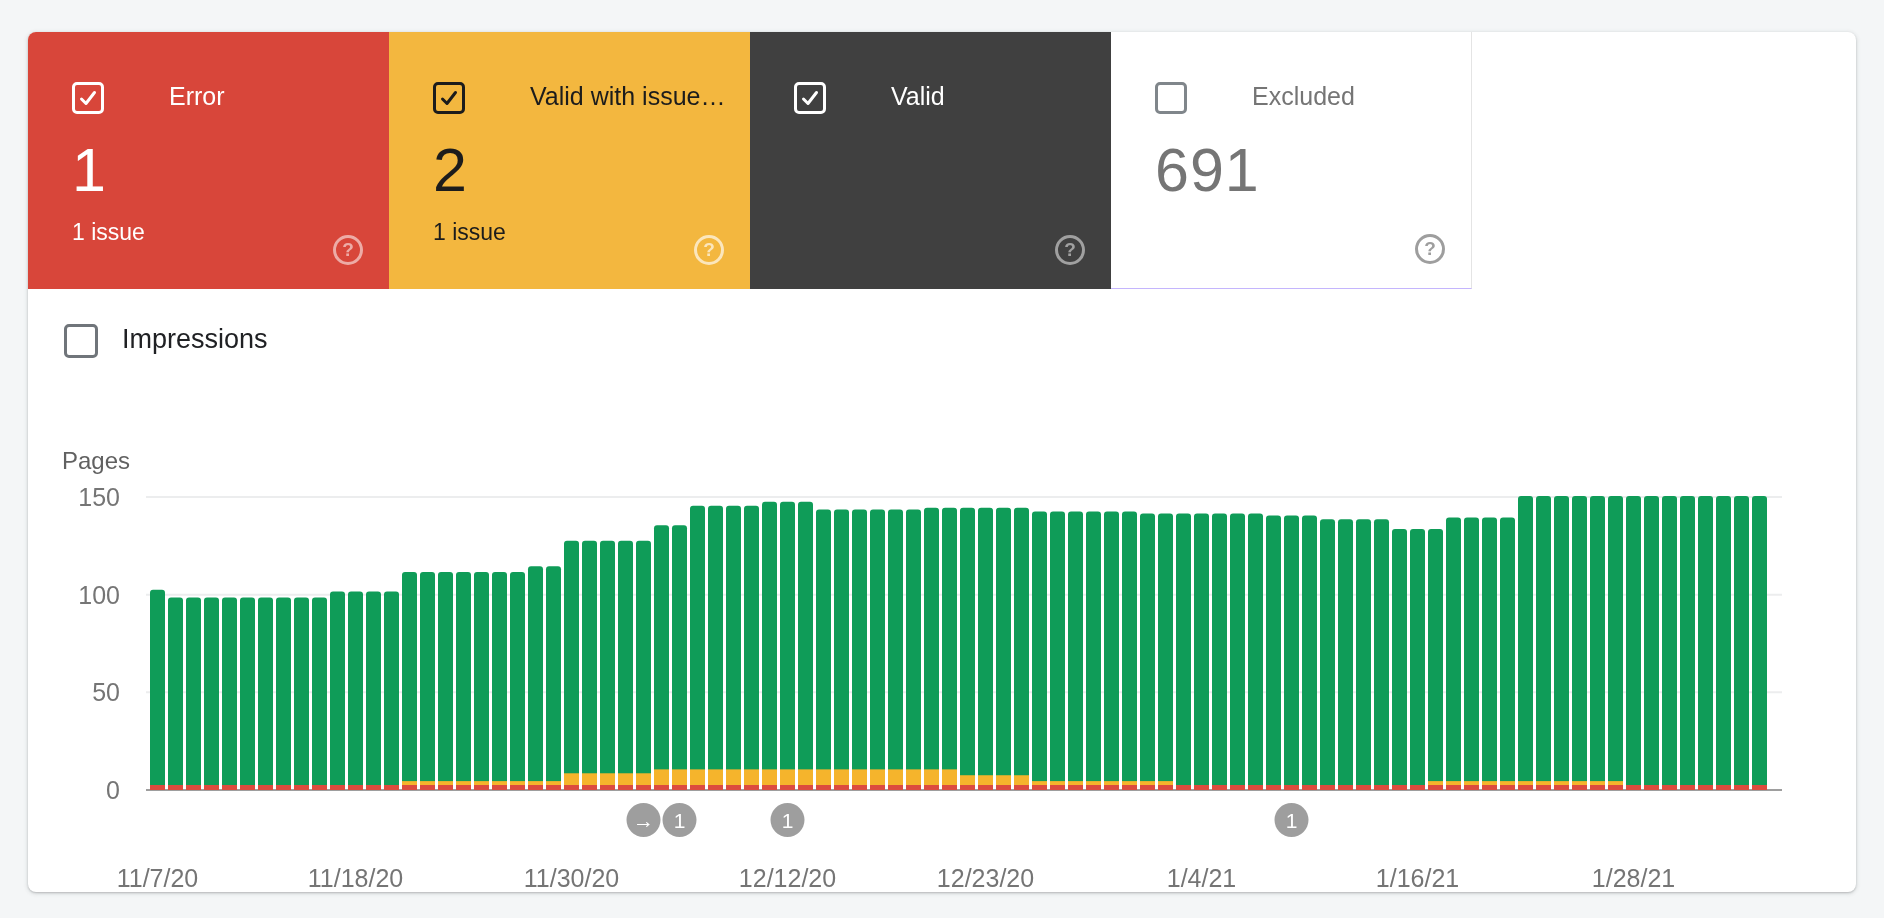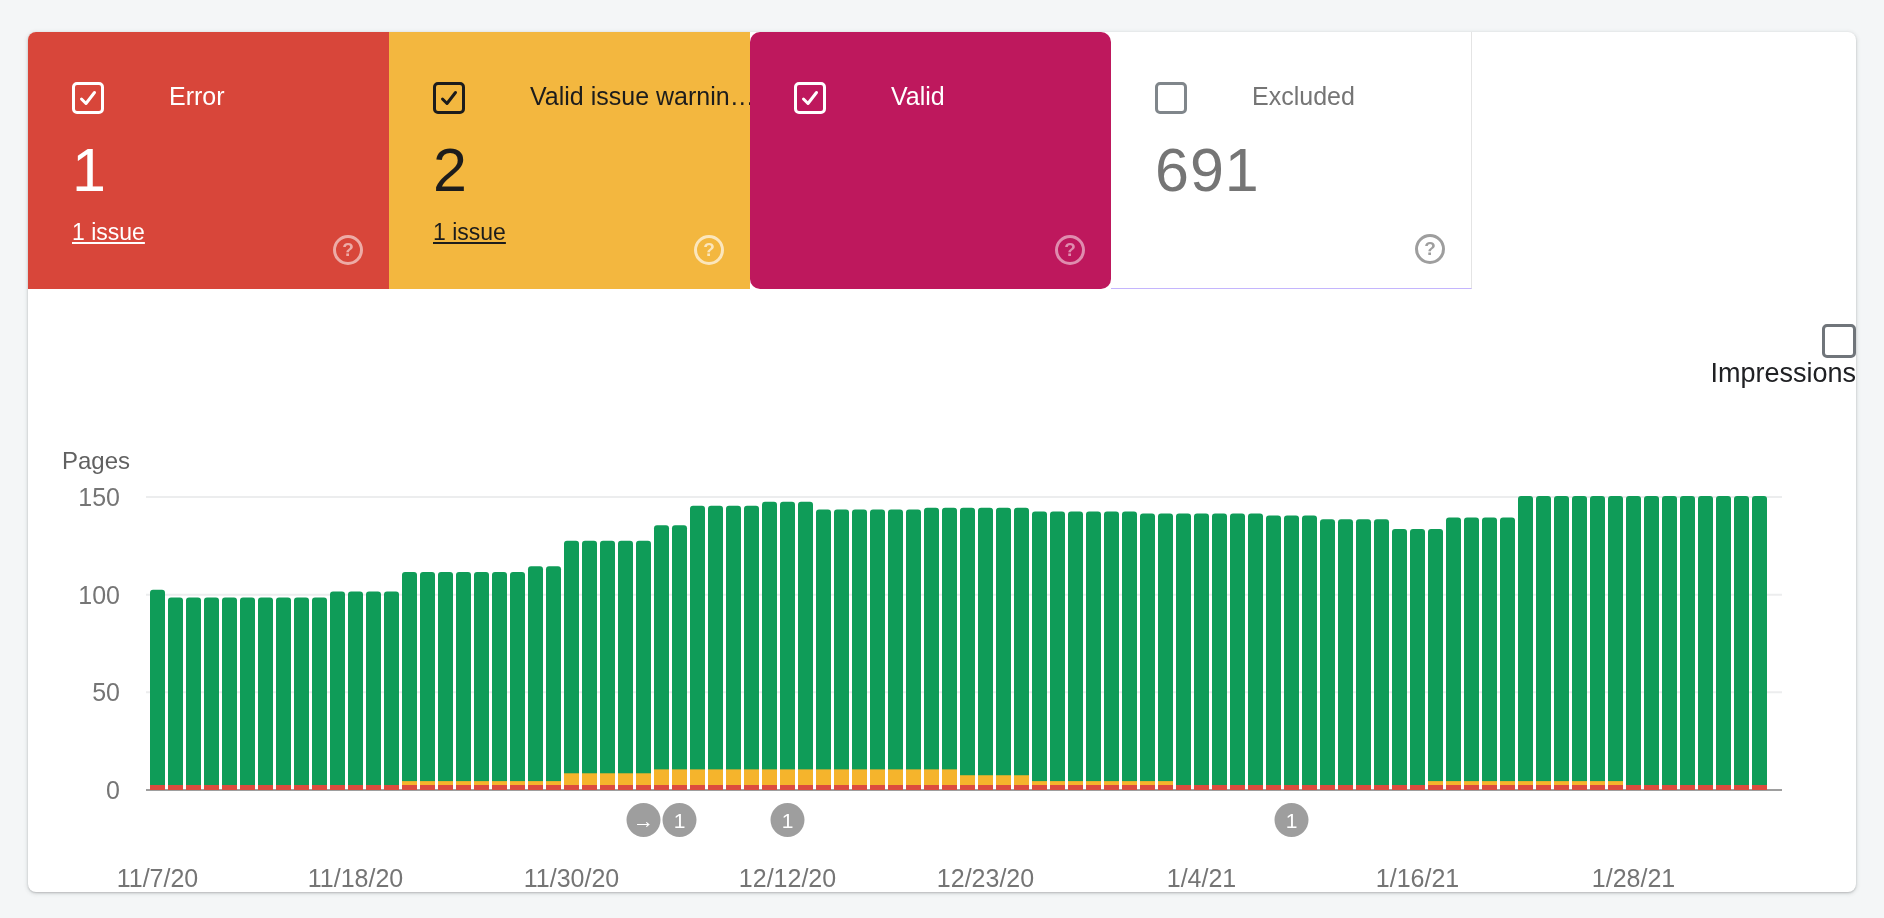--- a/index.html
+++ b/index.html
@@ -9,25 +9,25 @@
     overflow:hidden;}
   .cards{display:flex;}
   .card{width:361px;height:257px;box-sizing:border-box;padding:50px 24px 0 44px;position:relative;flex:none;}
   .card.excluded{border-right:1px solid #e4e4e4;border-bottom:1px solid #c4b5fd;}
   .card-head{display:flex;align-items:flex-start;gap:47px;}
   .cb{width:26px;height:26px;border:3px solid currentColor;border-radius:5px;flex:none;
     display:flex;align-items:center;justify-content:center;box-sizing:content-box;}
   .cb svg{display:block;}
   .card-label{font-size:25px;margin-left:18px;white-space:nowrap;}
   .card-count{font-size:61px;line-height:1;margin-top:26px;font-weight:400;letter-spacing:1px;}
-  .card-sub{font-size:23px;margin-top:18px;text-decoration:underline;}
+  .card-sub{font-size:23px;margin-top:18px;}
   .help{position:absolute;right:26px;bottom:24px;width:30px;height:30px;border:3px solid currentColor;
     border-radius:50%;display:flex;align-items:center;justify-content:center;
     font-size:19px;font-weight:700;box-sizing:border-box;}
-  .impressions{display:flex;align-items:flex-end;margin:35px 0 0 36px;flex-direction:column;}
+  .impressions{display:flex;align-items:flex-start;margin:35px 0 0 36px;}
   .imp-cb{width:34px;height:34px;border:3px solid #70757a;border-radius:5px;box-sizing:border-box;background:#fff;}
   .imp-label{font-size:27px;color:#202124;margin-left:24px;}
   .chart{position:absolute;left:0;top:370px;width:1828px;height:480px;margin-top:37px;}
   .chart svg{display:block;}
 </style>
 </head>
 <body>
 
 <div class="panel">
 
@@ -46,28 +46,28 @@
       <div class="help" style="color: rgba(255, 255, 255, 0.55);">?</div>
     </div>
 
     <div class="card" style="background: rgb(243, 183, 63); color: rgb(28, 28, 28);">
       <div class="card-head">
         <span class="cb" style="color: rgb(28, 28, 28);">
           <svg width="20" height="20" viewBox="0 0 20 20">
               <polyline points="3.5,11 8,15.5 16.5,4.5" fill="none" stroke="currentColor" stroke-width="3" stroke-linecap="round" stroke-linejoin="round"></polyline>
             </svg>
         </span>
-        <span class="card-label">Valid issue warnin…</span>
+        <span class="card-label">Valid with issue…</span>
       </div>
       <div class="card-count">2</div>
       <div class="card-sub">1 issue</div>
       <div class="help" style="color: rgba(255, 255, 255, 0.65);">?</div>
     </div>
 
-    <div class="card" style="background: #be185d; color: rgb(255, 255, 255); border-radius: 10px;">
+    <div class="card" style="background: #404040; color: rgb(255, 255, 255);">
       <div class="card-head">
         <span class="cb" style="color: rgb(255, 255, 255);">
           <svg width="20" height="20" viewBox="0 0 20 20">
               <polyline points="3.5,11 8,15.5 16.5,4.5" fill="none" stroke="currentColor" stroke-width="3" stroke-linecap="round" stroke-linejoin="round"></polyline>
             </svg>
         </span>
         <span class="card-label">Valid</span>
       </div>
       <div class="card-sub"></div>
       <div class="help" style="color: rgba(255, 255, 255, 0.5);">?</div>

